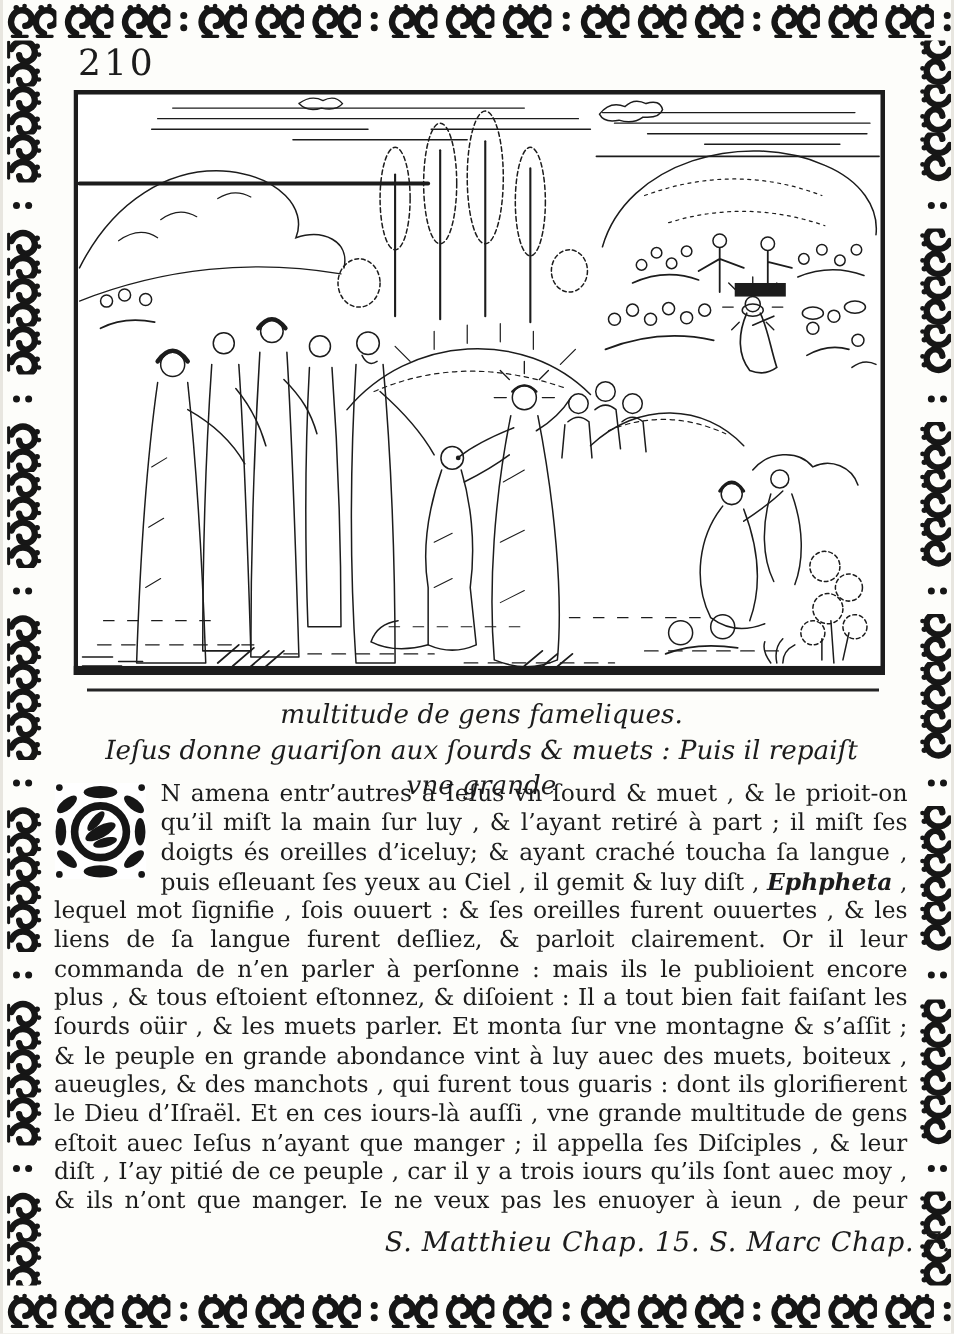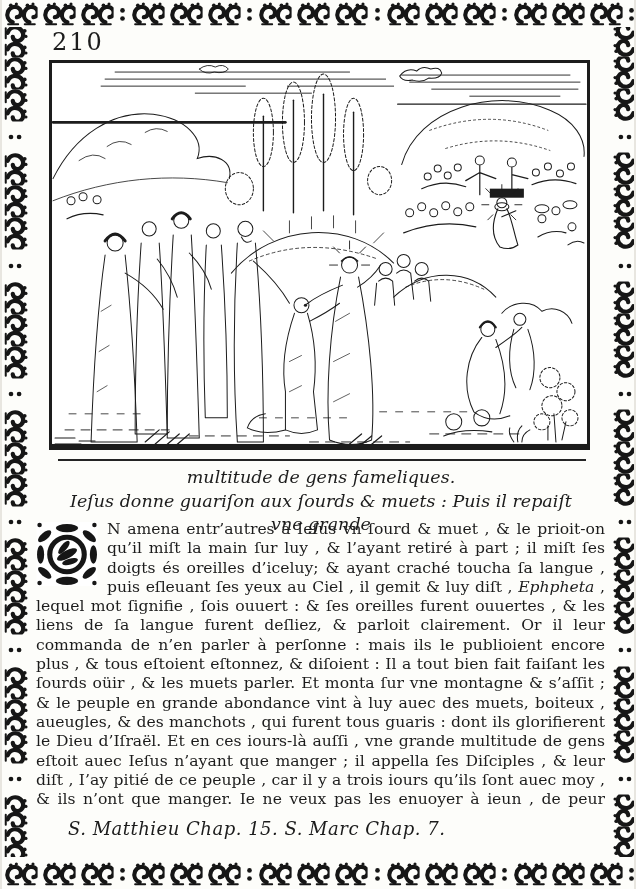--- a/index.html
+++ b/index.html
@@ -36,25 +36,25 @@
   
   .caption-rule{position:absolute;left:56px;top:459px;width:528px;height:2px;background:#242424;}
   .caption{position:absolute;left:58px;top:466px;width:522px;text-align:center;
            font-style:italic;font-size:17.5px;line-height:1.35;}
 
   
   .body-text{position:absolute;left:34px;top:520px;width:569px;height:292px;
              font-size:15.6px;line-height:19.3px;text-align:justify;overflow:hidden;}
   .dropcap{float:left;width:62px;height:64px;margin:2px 9px 2px 0;}
   .dropcap svg{display:block;width:100%;height:100%;}
-  .ital{font-style:italic;}
+  .ital{font-style:italic;font-weight:bold;}
   .sr{position:absolute;width:1px;height:1px;overflow:hidden;clip:rect(0 0 0 0);white-space:nowrap;}
 
   
-  .citation{position:absolute;left:0;right:0;top:818px;text-align:left;padding-left:66px;
+  .citation{position:absolute;left:0;right:0;top:818px;text-align:right;padding-left:66px;
             font-style:italic;font-size:18px;letter-spacing:0.5px;}
 </style>
 </head>
 <body>
 
 <svg width="0" height="0" style="position:absolute" aria-hidden="true">
   <defs>
     <symbol id="flA" viewBox="0 0 36 26">
       <g fill="none" stroke="#161616" stroke-linecap="round">
         <path d="M9 22 C4 20 2 15 4 10 C6.5 5 13 3.5 16.5 7.5 C19.5 11 18 16 13.5 16.5" stroke-width="4.6"></path>

